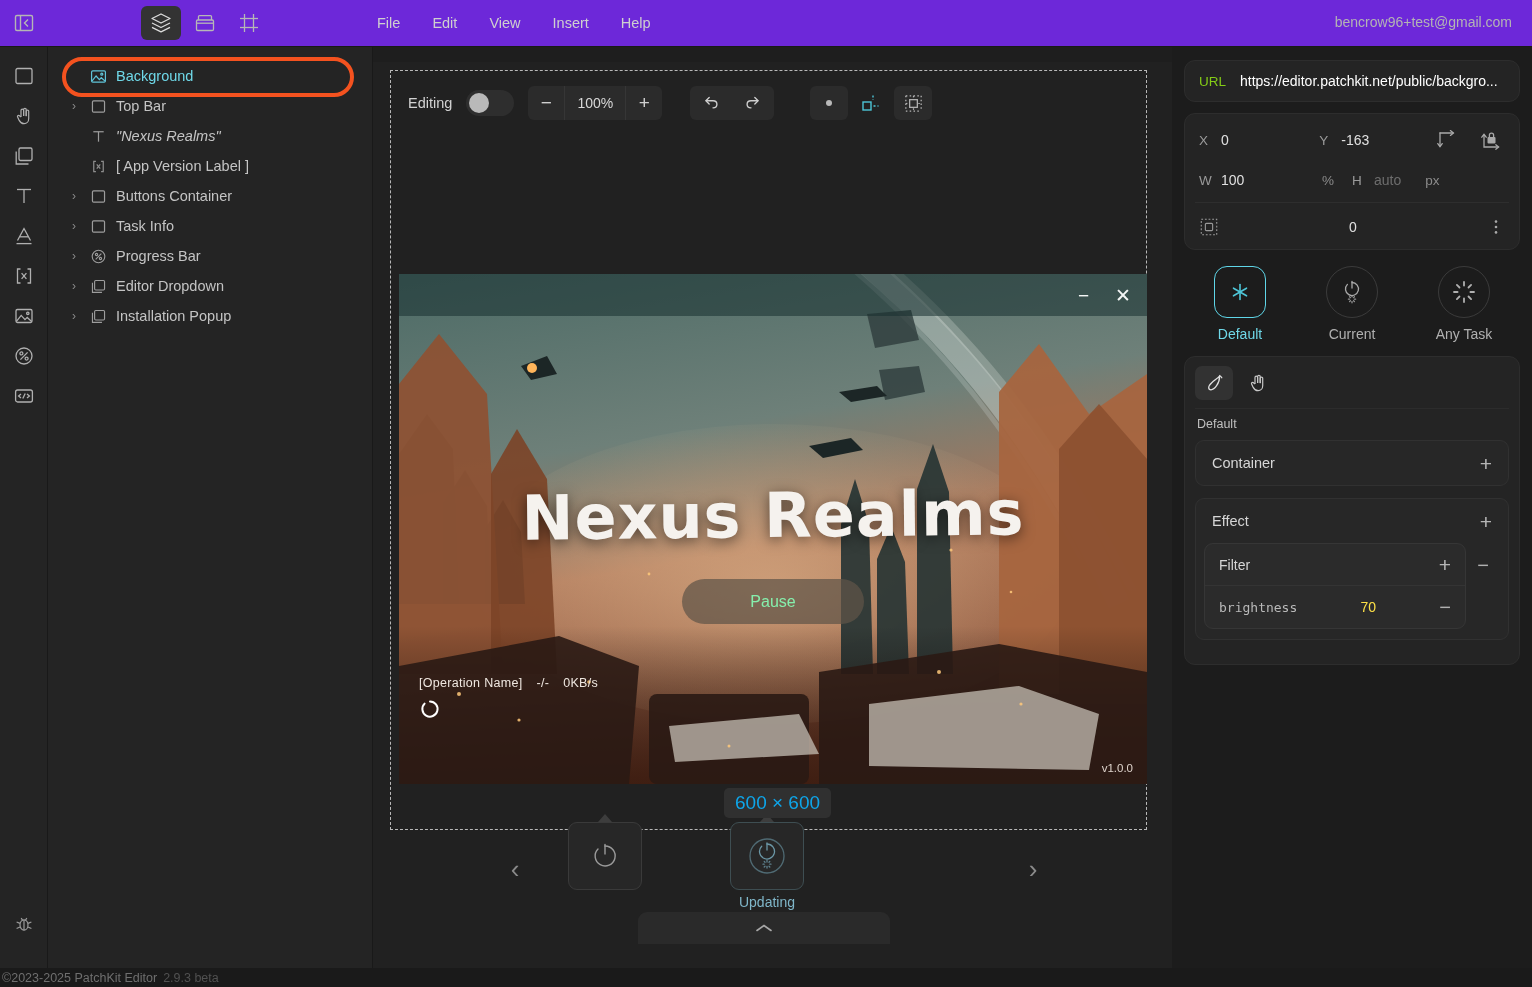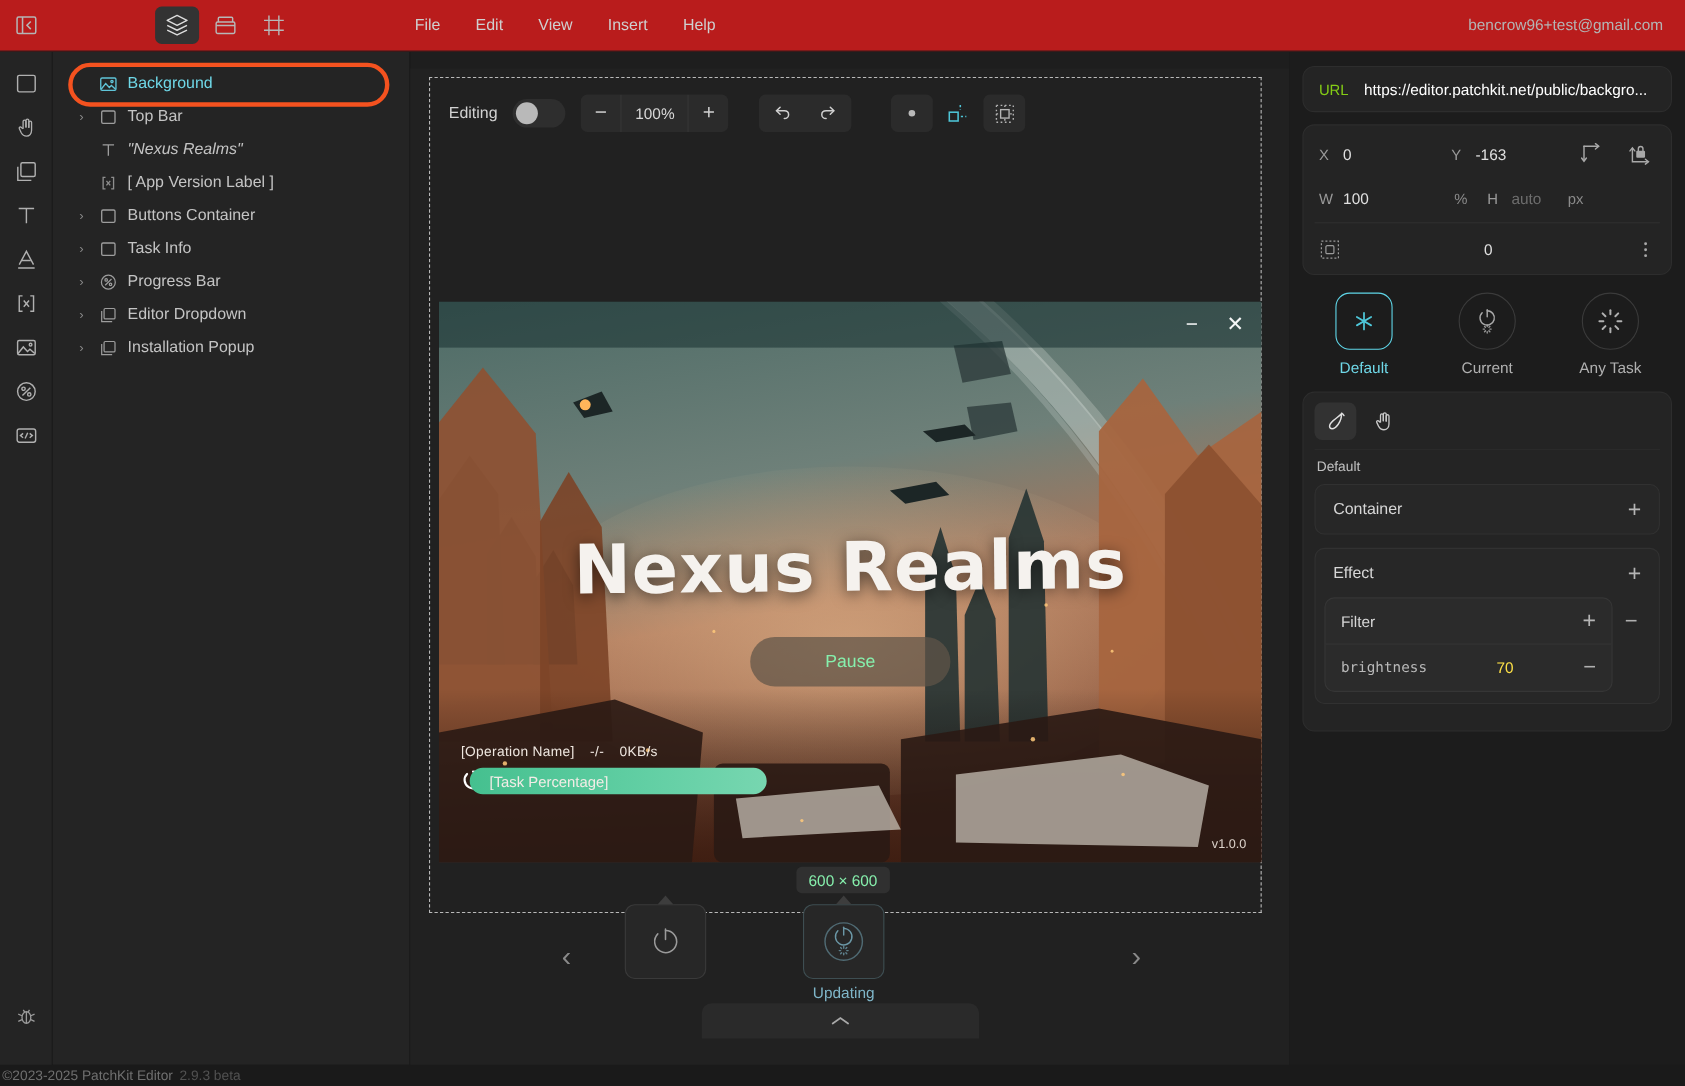--- a/index.html
+++ b/index.html
@@ -7,21 +7,21 @@
     width: 1532px; height: 987px;
     background: #1e1e1e;
     font-family: "Liberation Sans", sans-serif;
     overflow: hidden;
     color: #c9c9c9;
   }
   #app { position: relative; width: 1532px; height: 987px; }
 
   
   .topbar { position:absolute; left:0; top:0; width:1532px; height:47px;
-            background:#b91c1c; display:flex; align-items:center; z-index:20;
+            background:#6d28d9; display:flex; align-items:center; z-index:20;
             border-bottom:1px solid #191919; }
   .collapse-btn { width:48px; height:47px; display:flex; align-items:center; justify-content:center; cursor:pointer; }
   .panel-tabs { display:flex; align-items:center; gap:4px; margin-left:93px; }
   .panel-tab { width:40px; height:34px; border-radius:6px; display:flex; align-items:center; justify-content:center; cursor:pointer; }
   .panel-tab.active { background:#333333; }
   .menubar { display:flex; align-items:center; gap:0px; margin-left:92px; }
   .menu-item { font-size:14.5px; color:#cfcfcf; padding:6px 16px; cursor:pointer; border-radius:4px; }
   .account { position:absolute; right:20px; top:14px; font-size:14px; color:#b4b4b4; cursor:pointer; }
 
   
@@ -104,22 +104,22 @@
   .pg-item { position:absolute; top:28px; width:74px; height:68px; border-radius:9px;
              border:1px solid #3a3a3a; background:#272727; display:flex; align-items:center;
              justify-content:center; cursor:pointer; }
   .pg-item.a { left:195px; }
   .pg-item.b { left:357px; border-color:#3e4e52; }
   .pg-caret { position:absolute; top:-9px; left:50%; transform:translateX(-50%);
               width:0;height:0;border-left:7px solid transparent;border-right:7px solid transparent;
               border-bottom:8px solid #3d3d3d; }
   .pg-label { position:absolute; top:100px; left:357px; width:74px; text-align:center;
               font-size:14px; color:#7fb6c9; }
-  .size-tip { position:absolute; top:-6px; left:351px; background:#303030; color:#86efac;
-              font-size:14px; padding:4px 11px; border-radius:5px; }
+  .size-tip { position:absolute; top:-6px; left:351px; background:#303030; color:#0ea5e9;
+              font-size:19px; padding:4px 11px; border-radius:5px; }
   .expand-bar { position:absolute; left:265px; bottom:0; width:252px; height:32px;
                 background:#2a2a2a; border-radius:9px 9px 0 0; display:flex;
                 align-items:center; justify-content:center; cursor:pointer; }
 
   
   .props { position:absolute; right:0; top:47px; width:360px; height:940px;
            background:#1c1c1c; padding:13px 12px; }
   .card { background:#242424; border-radius:11px; border:1px solid #2d2d2d; }
   .url-card { height:42px; display:flex; align-items:center; padding:0 14px; gap:14px; margin-bottom:11px; }
   .url-key { font-size:13.5px; color:#84cc16; }
@@ -597,23 +597,20 @@
         <span>0KB/s</span>
       </div>
 
       <div class="prog-wrap">
         <span class="spinner-ico">
           <svg width="22" height="22" viewBox="0 0 22 22" fill="none" stroke="#ffffff" stroke-width="2" stroke-linecap="round">
             <path d="M11 3.4a7.6 7.6 0 1 1-5.4 2.2"></path>
           </svg>
         </span>
       </div>
-      <div class="prog-bar">
-        <span class="prog-label">[Task Percentage]</span>
-      </div>
 
       <div class="ver-label">v1.0.0</div>
     </div>
 
     <div class="pages">
       <div class="pg-arrow left">‹</div>
       <div class="pg-arrow right">›</div>
 
       <div class="pg-item a">
         <div class="pg-caret"></div>

